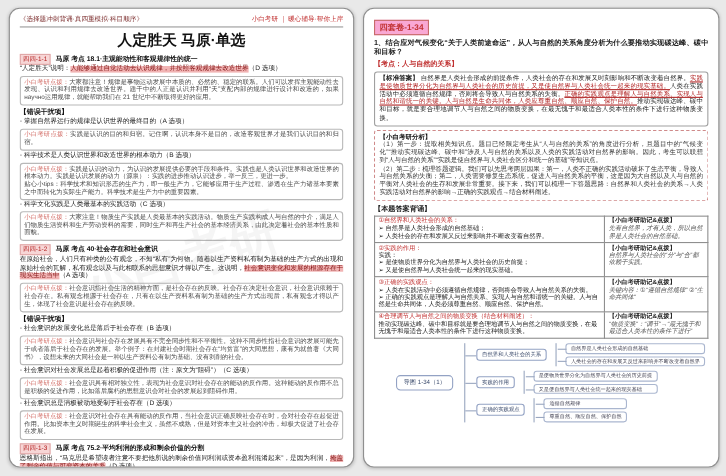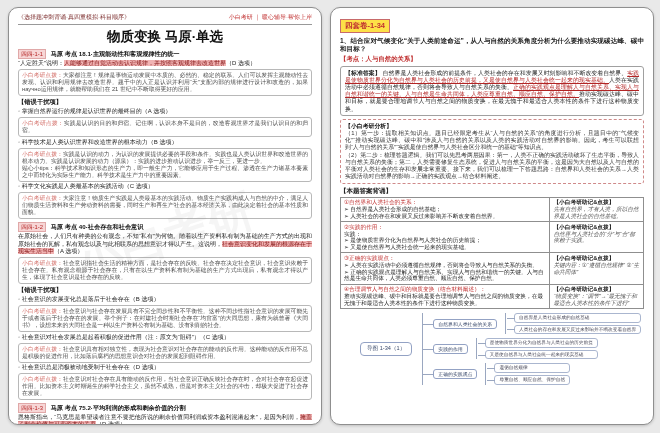--- a/index.html
+++ b/index.html
@@ -19,21 +19,21 @@
   #right-page{left:330px;width:324px;padding:6px 9px 4px 9px;}
   .hdr{display:flex;justify-content:space-between;align-items:flex-end;
     border-bottom:1px solid #999;padding-bottom:2px;font-size:6px;}
   .hdr-left{color:#7a2a2a;}
   .hdr-right{color:#c03030;}
   .doc-title{text-align:center;font-weight:bold;font-size:13.5px;margin:3px 0 3px 0;color:#111;}
   .blk{margin-top:3px;}
   .tagline{font-size:6.2px;line-height:8px;}
   .tag{display:inline-block;background:#f7d6d6;color:#b42222;border:0.5px solid #e0a8a8;
     padding:0 2px;font-size:5.8px;margin-right:3px;}
-  .tag2{display:inline-block;background:#fde047;color:#c03030;border:1px solid #c76a6a;
+  .tag2{display:inline-block;background:#f9a8d4;color:#c03030;border:1px solid #c76a6a;
     padding:1px 4px;font-size:7.5px;font-weight:bold;margin-bottom:2px;}
   .bheading{font-weight:bold;color:#111;}
   .stem{font-size:6px;line-height:7.4px;text-align:justify;margin:1px 0;}
   .hl{background:#f1b3b3;color:#801212;}
   .tipbox{border:1px solid #b8b8b8;border-radius:3px;padding:2px 3px;margin:1.5px 0;
     font-size:5.8px;line-height:7px;color:#4a4a4a;text-align:justify;}
   .tiplabel{color:#d4706a;}
   .seclabel{font-weight:bold;font-size:6.3px;margin:2px 0 1px 0;color:#111;}
   .bullet{font-size:6px;line-height:7.4px;margin-top:1.5px;}
   .bullet:before{content:"◦ ";color:#555;}
@@ -77,21 +77,21 @@
 <body>
 
 <div class="page" id="left-page">
   <div class="wmark">小白考研</div>
 
   <div class="hdr">
     <span class="hdr-left">《选择题冲刺背诵·真四重模拟·科目顺序》</span>
     <span class="hdr-right">小白考研 ｜ 暖心辅导·帮你上岸</span>
   </div>
 
-  <div class="doc-title">物质变换 马原·单选</div>
+  <div class="doc-title">人定胜天 马原·单选</div>
 
   <div class="blk">
     <div class="tagline">
       <span class="tag">四四-1-1</span>
       <span class="bheading">马原 考点 18.1·主观能动性和客观规律性的统一</span>
     </div>
     <div class="stem">
       <span>“人定胜天”说明：</span><span class="hl">人能够通过自觉活动去认识规律，并按照客观规律去改造世界</span><span>（D 选项）</span>
     </div>
     <div class="tipbox">

